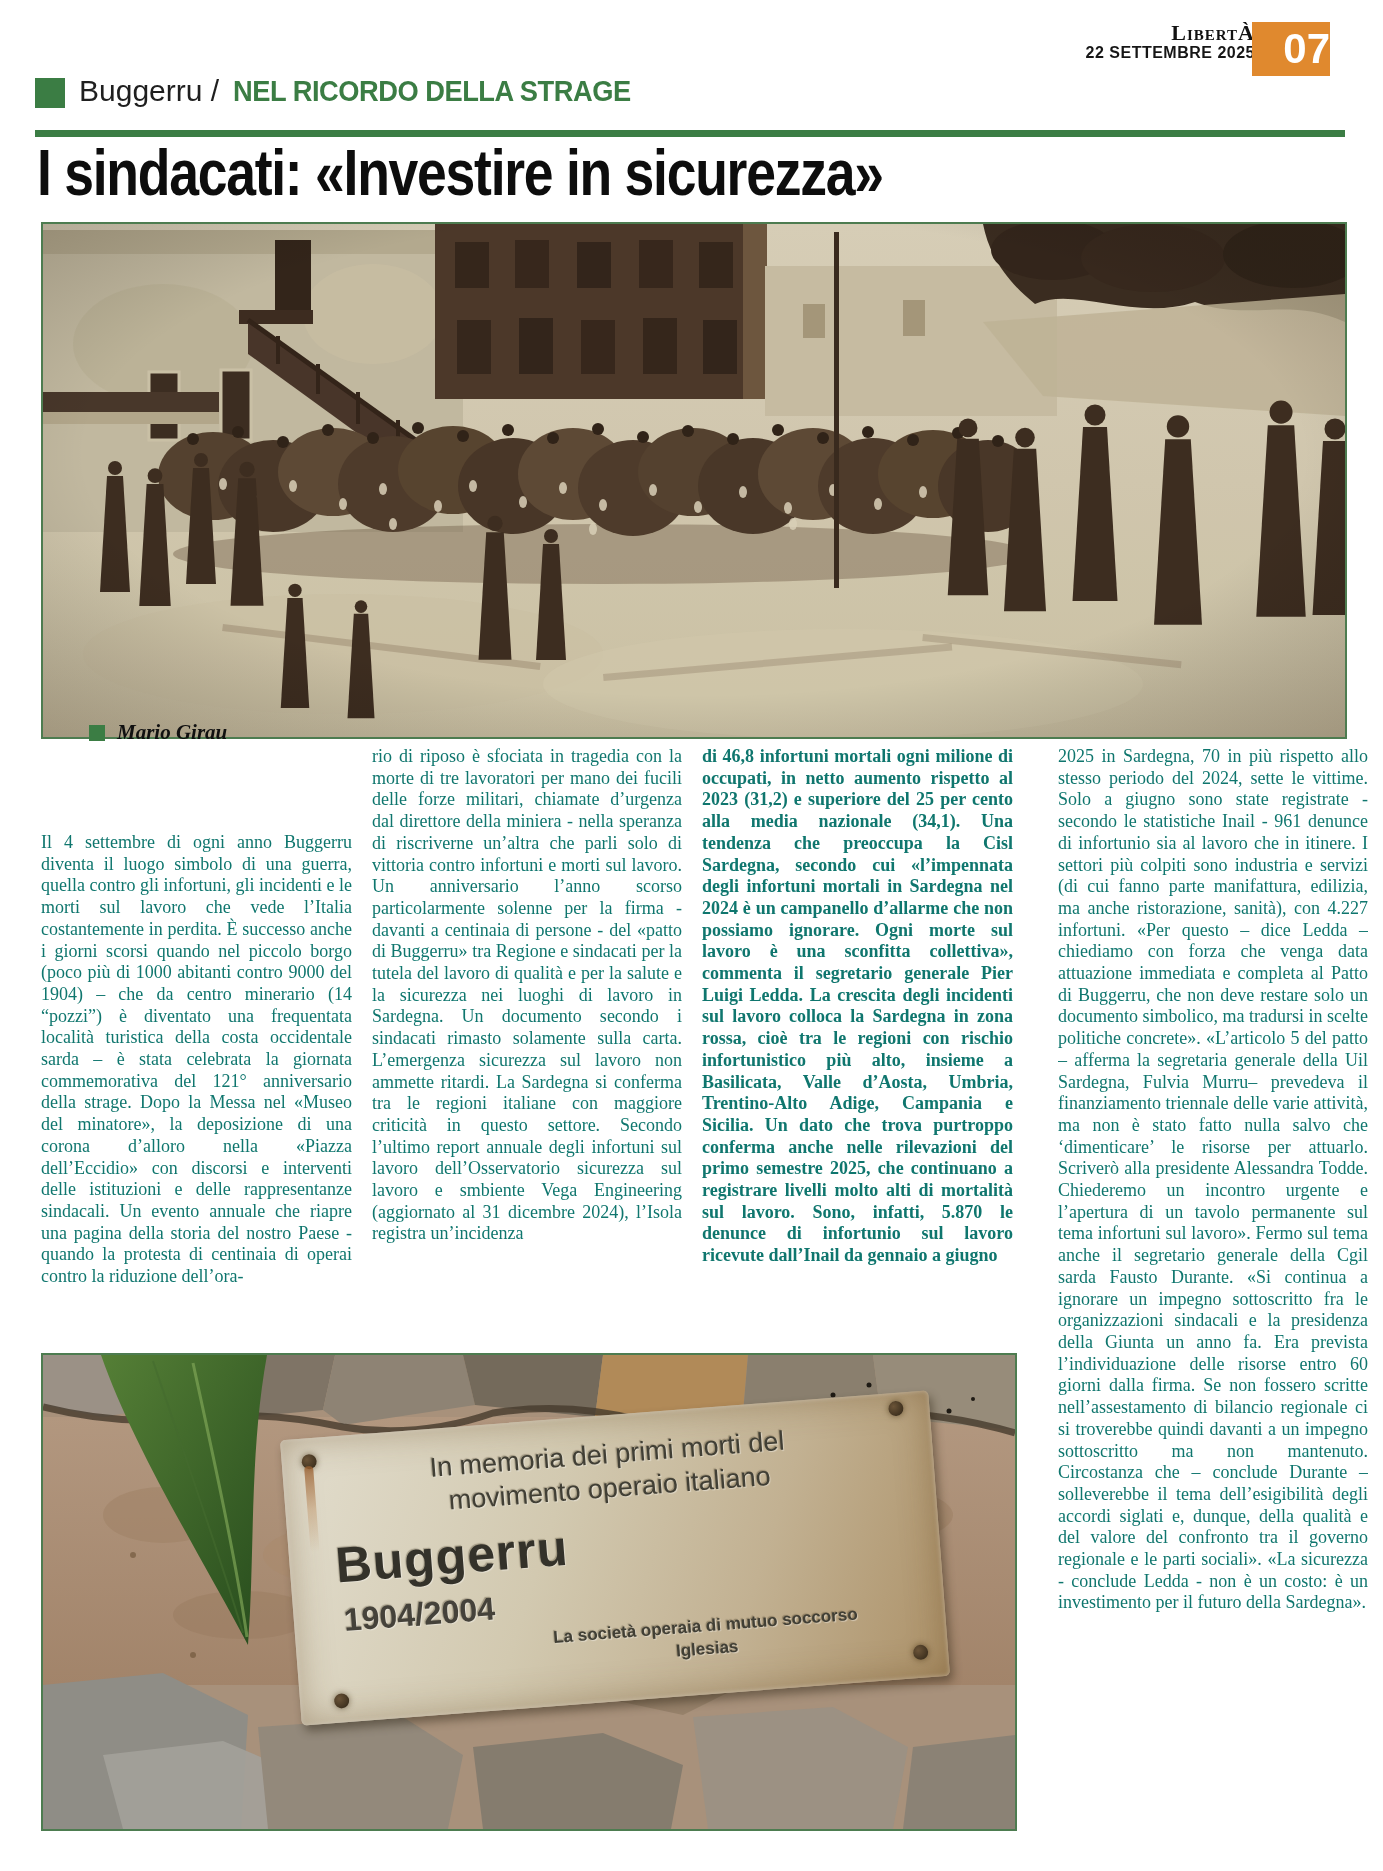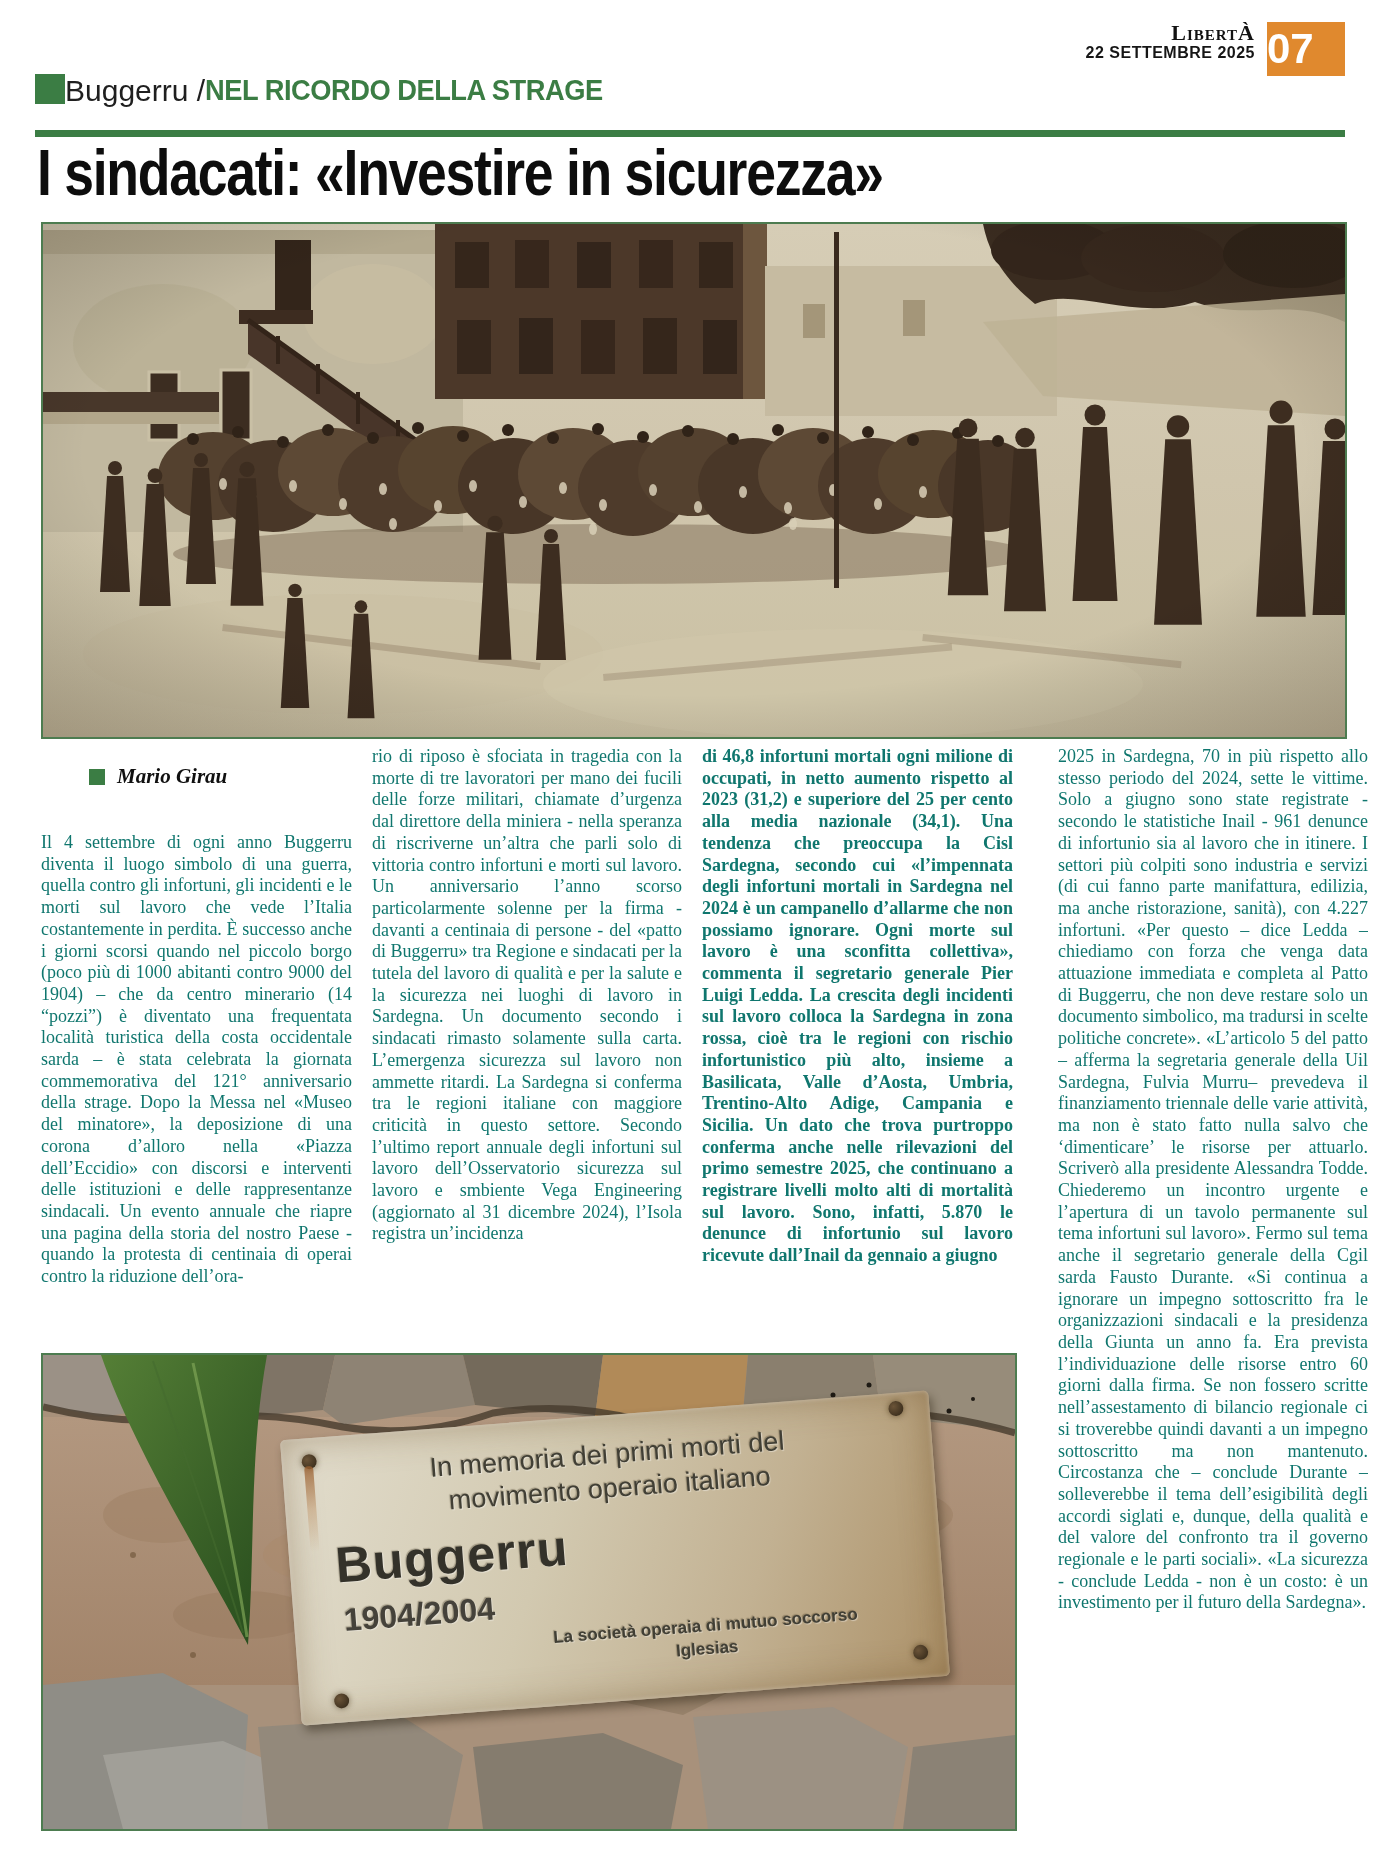--- a/index.html
+++ b/index.html
@@ -4,44 +4,44 @@
 <style>
   html,body{margin:0;padding:0;background:#888;}
   .page{position:relative;width:1383px;height:1871px;background:#ffffff;overflow:hidden;
         font-family:"Liberation Serif", serif;color:#1a1a1a;margin:0 auto;}
 
   
   .masthead-title{position:absolute;top:22px;right:128px;font-family:"Liberation Serif",serif;
       font-variant:small-caps;font-weight:700;font-size:22px;line-height:1;color:#121212;letter-spacing:1px;}
   .masthead-date{position:absolute;top:45px;right:128px;font-family:"Liberation Sans",sans-serif;
       font-weight:700;font-size:16px;line-height:1;color:#161616;letter-spacing:.5px;}
-  .page-box{position:absolute;top:22px;right:38px;width:78px;height:54px;background:var(--page_box_orange,#e0892e);
-      display:flex;align-items:center;justify-content:flex-start;
+  .page-box{position:absolute;top:22px;right:53px;width:78px;height:54px;background:var(--page_box_orange,#e0892e);
+      display:flex;align-items:center;justify-content:flex-end;
       font-family:"Liberation Sans",sans-serif;font-weight:700;font-size:42px;color:#ffffff;}
 
   
-  .kicker{position:absolute;left:35px;top:74px;display:flex;align-items:flex-start;gap:0;}
+  .kicker{position:absolute;left:35px;top:74px;display:flex;align-items:flex-end;gap:14px;}
   .kicker-square{width:30px;height:30px;background:var(--accent_green,#3b7d44);}
   .kicker-location{font-family:"Liberation Sans",sans-serif;font-size:30px;color:#1f1f1f;}
   .kicker-title{font-family:"Liberation Sans",sans-serif;font-weight:700;font-size:29px;
       color:var(--accent_green,#3b7d44);letter-spacing:-0.5px;transform:scaleX(.94);transform-origin:left center;white-space:nowrap;}
   .green-rule{position:absolute;left:35px;top:130px;width:1310px;height:7px;background:var(--accent_green,#3b7d44);}
   .headline{position:absolute;left:37px;top:136px;margin:0;font-family:"Liberation Sans",sans-serif;
       font-weight:700;font-size:63px;letter-spacing:-1.5px;color:#0d0d0d;white-space:nowrap;
       transform:scale(.85,1.02);transform-origin:left top;}
 
   
   .main-photo{position:absolute;left:41px;top:222px;width:1302px;height:513px;
       border:2px solid var(--photo_border_green,#4d7c50);overflow:hidden;background:#d6cfba;}
   .plaque-photo{position:absolute;left:41px;top:1353px;width:972px;height:474px;
       border:2px solid var(--photo_border_green,#4d7c50);overflow:hidden;background:#a8917b;}
   .main-photo svg,.plaque-photo svg{display:block;}
 
   
-  .byline{position:absolute;left:41px;top:764px;display:flex;align-items:center;gap:12px;padding-left:48px;}
+  .byline{position:absolute;left:41px;top:720px;display:flex;align-items:center;gap:12px;padding-left:48px;}
   .byline-square{width:16px;height:16px;background:var(--accent_green,#3b7d44);}
   .byline-name{font-family:"Liberation Serif",serif;font-style:italic;font-weight:700;font-size:21px;color:#101010;}
 
   .col{position:absolute;text-align:justify;font-size:18px;line-height:21.7px;color:#0f766e;overflow:hidden;}
   .col p{margin:0;}
   #col1{left:41px;top:832px;width:311px;height:524px;}
   #col2{left:372px;top:746px;width:310px;height:566px;}
   #col3{left:702px;top:746px;width:311px;height:566px;font-weight:bold;}
   #col4{left:1033px;top:746px;width:310px;height:1118px;margin-left:25px;}
 

